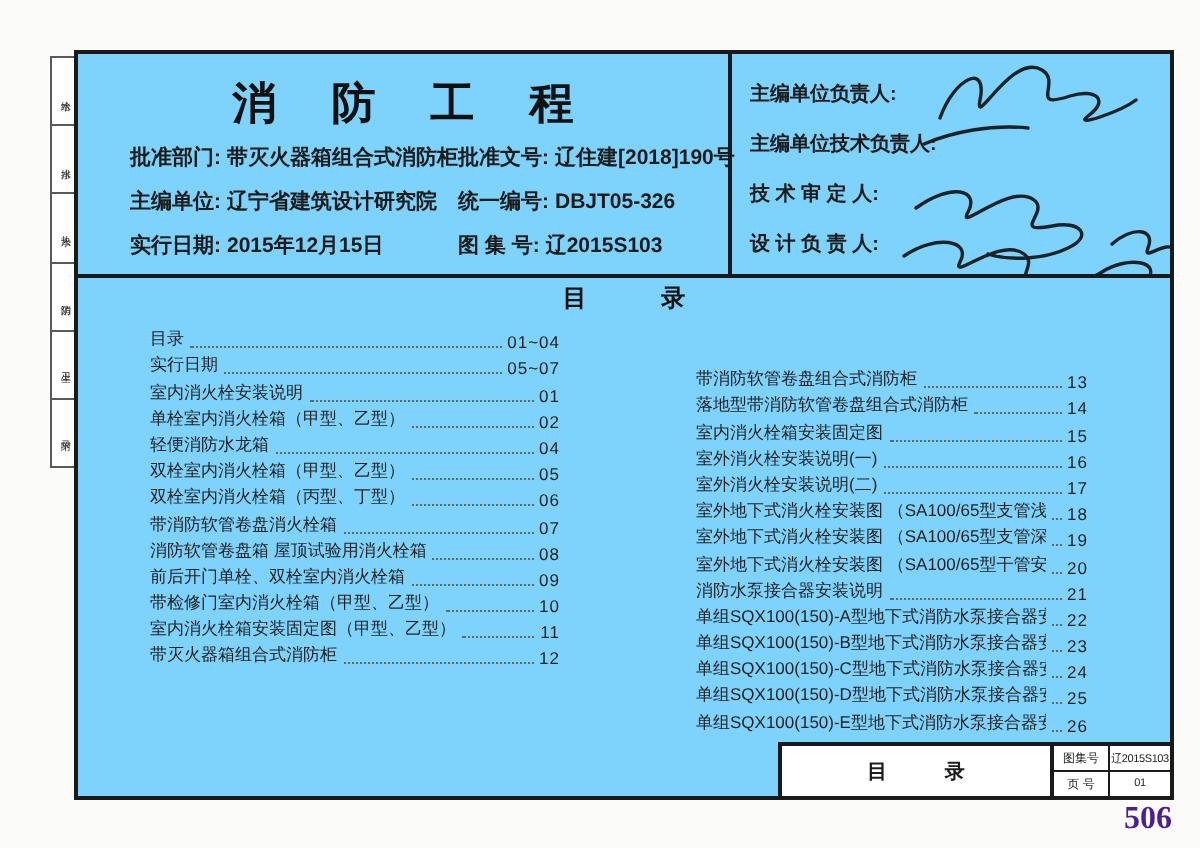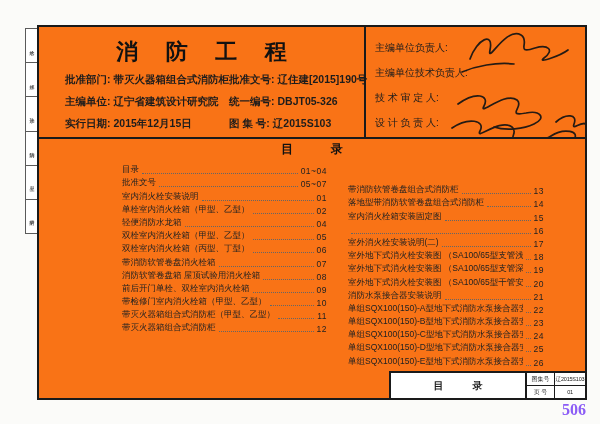--- a/index.html
+++ b/index.html
@@ -5,21 +5,21 @@
   html,body{margin:0;padding:0;}
   body{
     width:600px;height:424px;position:relative;overflow:hidden;
     background:#fbfbf9;color:#1c1c1c;
     font-family:"Liberation Sans",sans-serif;
     -webkit-font-smoothing:antialiased;
   }
   
   .frame{
     position:absolute;left:37px;top:25px;width:546px;height:371px;
-    border:2px solid #1a1a1a;background:#f97316;
+    border:2px solid #1a1a1a;background:#7dd3fc;
   }
   
   .tabstrip{
     position:absolute;left:25px;top:28px;width:11px;height:204px;
     border:1px solid #5a5a5a;background:#fff;display:flex;flex-direction:column;
   }
   .tab{
     flex:1;border-bottom:1px solid #5a5a5a;
     display:flex;align-items:center;justify-content:center;
     writing-mode:vertical-rl;text-orientation:upright;
@@ -32,29 +32,29 @@
   .doc-title{
     text-align:center;font-size:22px;font-weight:bold;line-height:27px;
     letter-spacing:11px;text-indent:11px;color:#111;
     font-family:"Liberation Serif",serif;
   }
   .fields{display:flex;padding-left:26px;margin-top:3px;}
   .fcol1{width:167px;}
   .field-row{line-height:22px;font-size:10.5px;font-weight:bold;white-space:nowrap;}
   .field-row .lbl{margin-right:3px;}
   .header-sign{flex:1;border-left:2px solid #1a1a1a;padding:8px 0 0 9px;position:relative;box-sizing:border-box;}
-  .sign-row{line-height:25px;font-size:10px;font-weight:normal;white-space:nowrap;}
+  .sign-row{line-height:25px;font-size:10px;font-weight:bold;white-space:nowrap;}
   .sign-svg{position:absolute;left:0;top:0;width:219px;height:110px;pointer-events:none;}
   
   .toc-heading{
     position:absolute;left:0;right:0;top:114px;text-align:center;
     font-size:12px;font-weight:bold;letter-spacing:17px;text-indent:17px;color:#111;
   }
   .toc-col{position:absolute;top:136px;display:flex;flex-direction:column;}
-  .toc-left{left:36px;width:205px;margin-left:47px;}
+  .toc-left{left:36px;width:205px;}
   .toc-right{left:309px;width:196px;margin-top:20px;}
   .toc-row{display:flex;align-items:flex-end;height:13.2px;font-size:8.5px;white-space:nowrap;color:#222;}
   .toc-title{overflow:hidden;}
   .leader{flex:1;margin:0 3px 2px 3px;border-bottom:1px dotted #666;min-width:5px;}
   .toc-page{text-align:center;letter-spacing:.5px;}
   
   .title-block{
     position:absolute;right:0;bottom:0;width:194px;height:25px;
     border-left:2px solid #1a1a1a;border-top:2px solid #1a1a1a;display:flex;background:#fff;
   }
@@ -63,21 +63,21 @@
     font-size:10px;font-weight:bold;letter-spacing:13px;text-indent:13px;
   }
   .tb-right{width:58px;border-left:2px solid #1a1a1a;display:flex;flex-direction:column;}
   .tb-row{flex:1;display:flex;}
   .tb-row:first-child{border-bottom:1px solid #1a1a1a;}
   .tb-label{width:27px;border-right:1px solid #1a1a1a;display:flex;align-items:center;justify-content:center;font-size:6px;white-space:nowrap;}
   .tb-value{flex:1;display:flex;align-items:center;justify-content:center;font-size:5.5px;white-space:nowrap;letter-spacing:-.2px;}
   
   .book-page{
     position:absolute;left:562px;top:401px;
-    font-family:"Liberation Serif",serif;font-size:16px;font-weight:bold;color:#8b5cf6;
+    font-family:"Liberation Serif",serif;font-size:16px;font-weight:bold;color:#4c1d95;
   }
 </style>
 </head>
 <body>
 
 <div class="tabstrip">
   <div class="tab">给水</div>
 
   <div class="tab">排水</div>
 
@@ -104,21 +104,21 @@
   <div class="field-row">
     <span class="lbl">主编单位:</span><span class="val">辽宁省建筑设计研究院</span>
   </div>
 
   <div class="field-row">
     <span class="lbl">实行日期:</span><span class="val">2015年12月15日</span>
   </div>
 </div>
         <div class="fcol2">
   <div class="field-row">
-    <span class="lbl">批准文号:</span><span class="val">辽住建[2015]190号</span>
+    <span class="lbl">批准文号:</span><span class="val">辽住建[2018]190号</span>
   </div>
 
   <div class="field-row">
     <span class="lbl">统一编号:</span><span class="val">DBJT05-326</span>
   </div>
 
   <div class="field-row">
     <span class="lbl">图 集 号:</span><span class="val">辽2015S103</span>
   </div>
 </div>
@@ -148,21 +148,21 @@
 
   <div class="toc-heading">目  录</div>
   <div class="toc-col toc-left">
   <div class="toc-row">
     <span class="toc-title">目录</span>
     <span class="leader"></span>
     <span class="toc-page">01~04</span>
   </div>
 
   <div class="toc-row">
-    <span class="toc-title">批准文号</span>
+    <span class="toc-title">实行日期</span>
     <span class="leader"></span>
     <span class="toc-page">05~07</span>
   </div>
 
   <div class="toc-row">
     <span class="toc-title">室内消火栓安装说明</span>
     <span class="leader"></span>
     <span class="toc-page">01</span>
   </div>
 
@@ -209,21 +209,21 @@
     <span class="toc-page">09</span>
   </div>
 
   <div class="toc-row">
     <span class="toc-title">带检修门室内消火栓箱（甲型、乙型）</span>
     <span class="leader"></span>
     <span class="toc-page">10</span>
   </div>
 
   <div class="toc-row">
-    <span class="toc-title">带灭火器箱组合式消防柜（甲型、乙型）</span>
+    <span class="toc-title">室内消火栓箱安装固定图（甲型、乙型）</span>
     <span class="leader"></span>
     <span class="toc-page">11</span>
   </div>
 
   <div class="toc-row">
     <span class="toc-title">带灭火器箱组合式消防柜</span>
     <span class="leader"></span>
     <span class="toc-page">12</span>
   </div>
 </div>
@@ -240,20 +240,21 @@
     <span class="toc-page">14</span>
   </div>
 
   <div class="toc-row">
     <span class="toc-title">室内消火栓箱安装固定图</span>
     <span class="leader"></span>
     <span class="toc-page">15</span>
   </div>
 
   <div class="toc-row">
+    <span class="toc-title">室外消火栓安装说明(一)</span>
     <span class="leader"></span>
     <span class="toc-page">16</span>
   </div>
 
   <div class="toc-row">
     <span class="toc-title">室外消火栓安装说明(二)</span>
     <span class="leader"></span>
     <span class="toc-page">17</span>
   </div>
 

